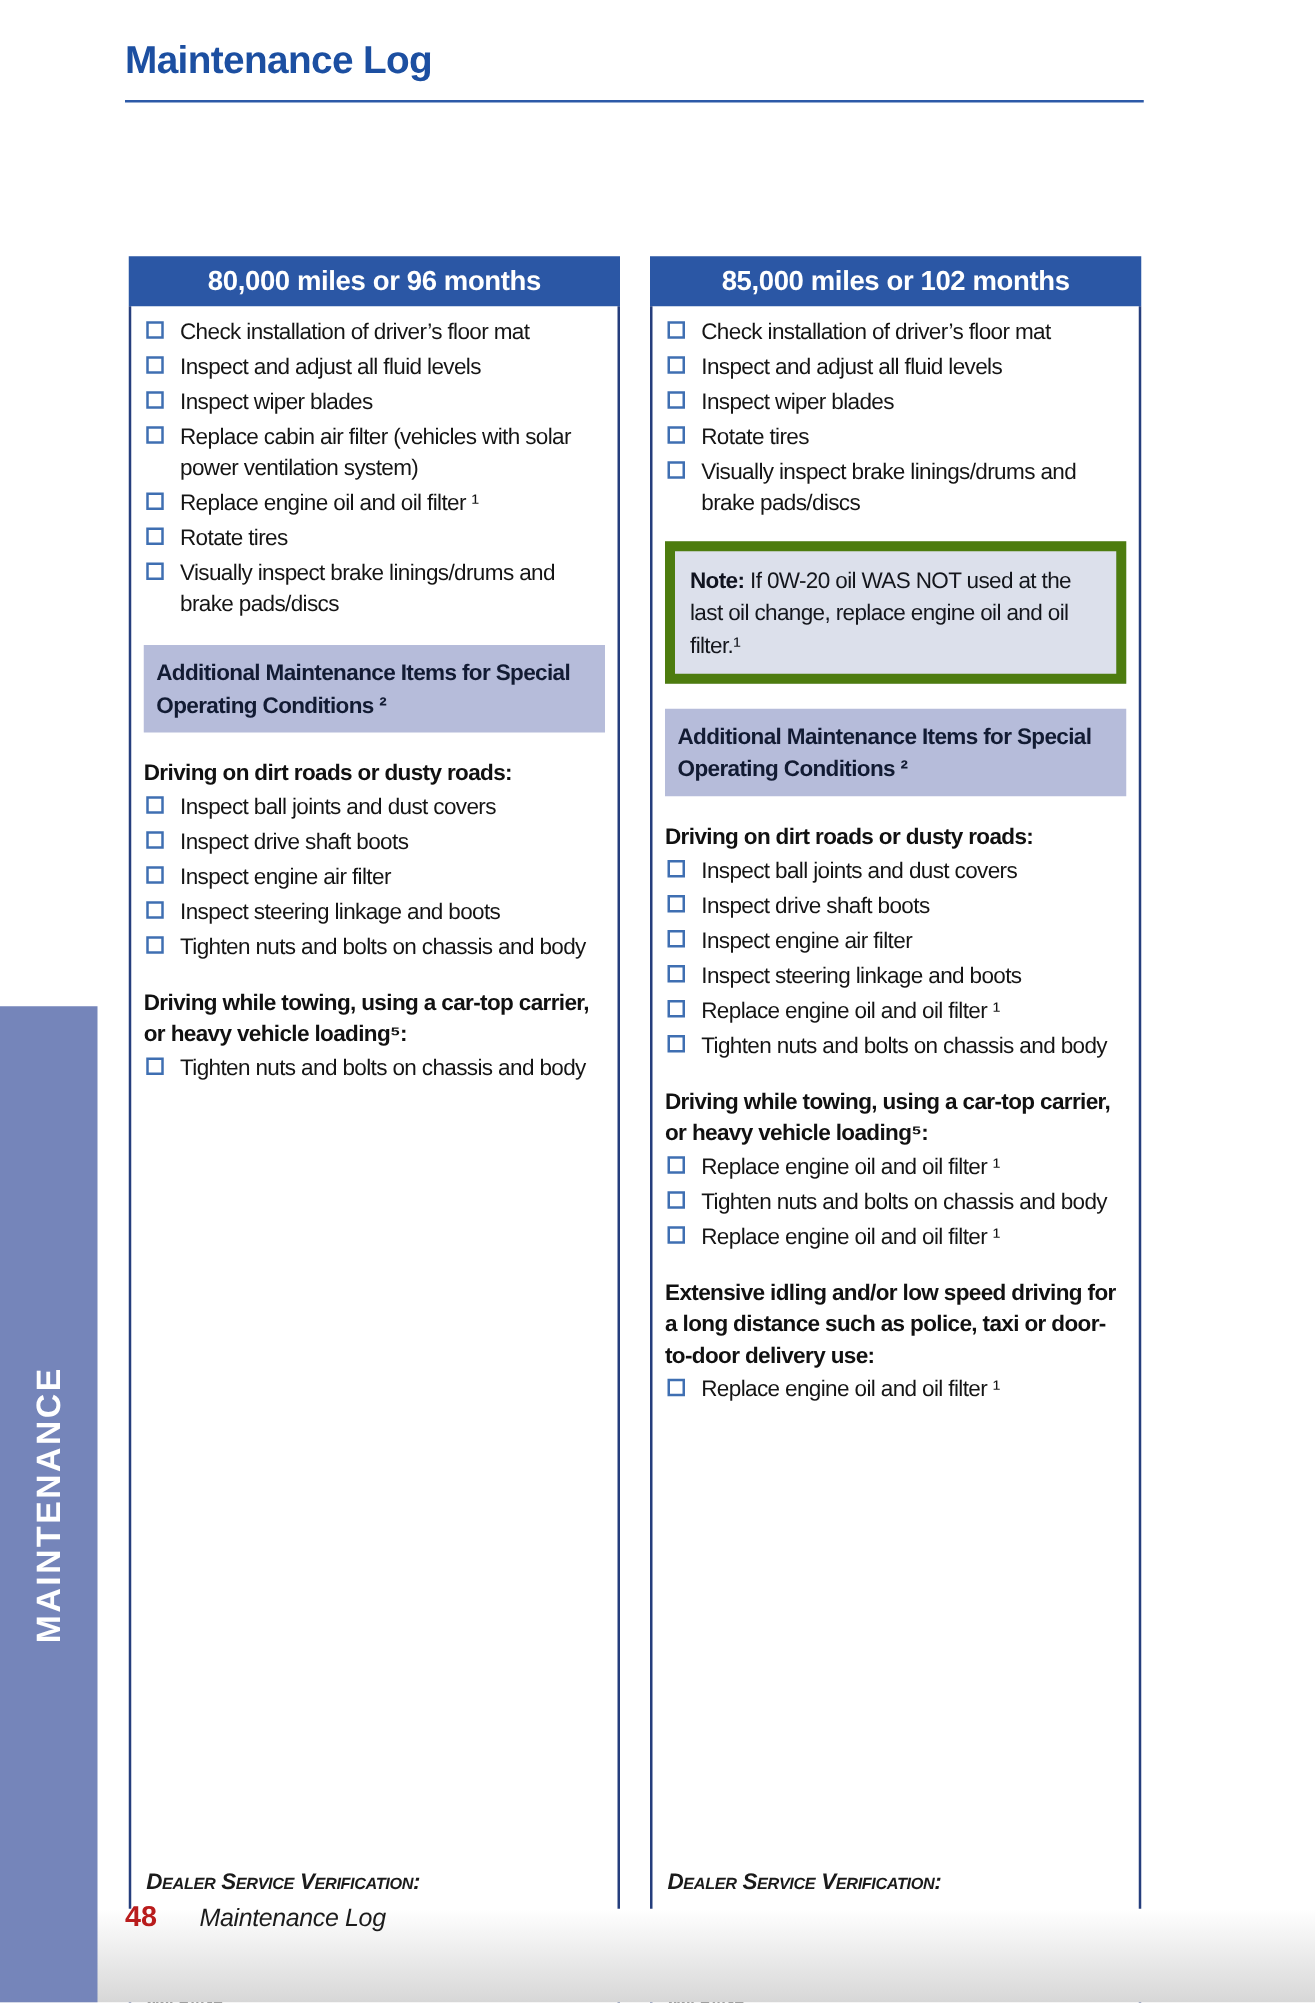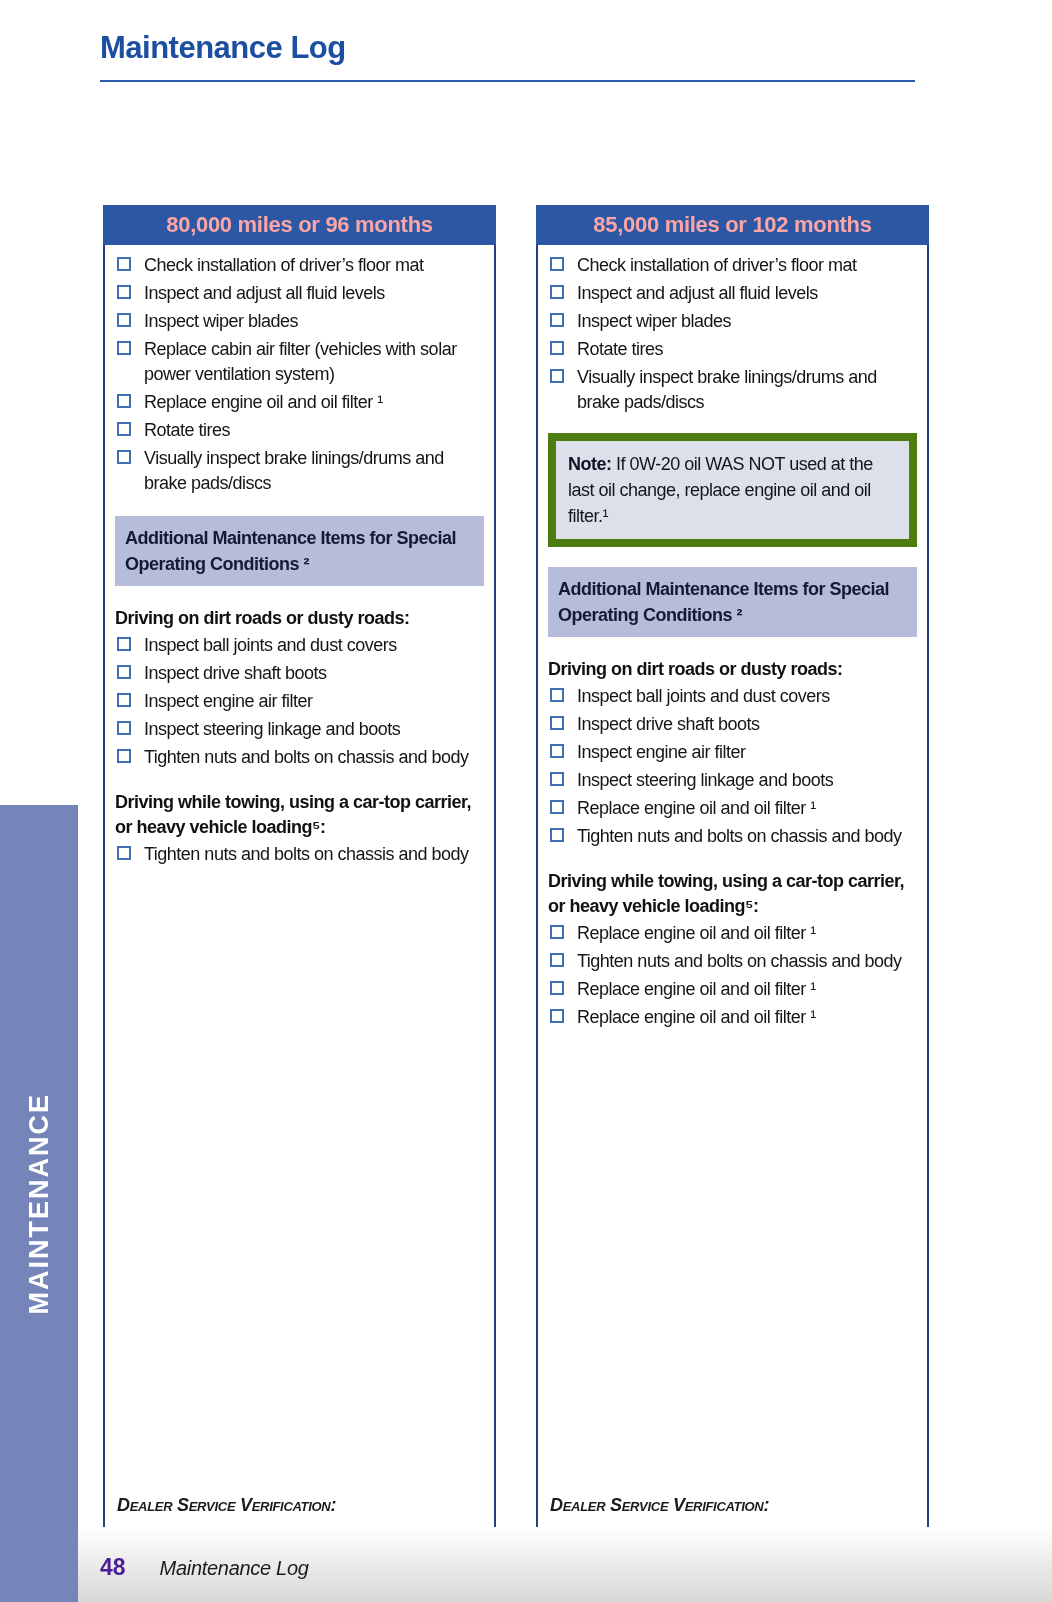--- a/index.html
+++ b/index.html
@@ -12,23 +12,23 @@
     position:absolute;left:100px;top:30px;
     font-size:31px;font-weight:bold;color:#1c4fa1;letter-spacing:-0.5px;
   }
   .title-rule{
     position:absolute;left:100px;top:80px;width:815px;height:2px;background:#2d5aa8;
   }
   .col{
     position:absolute;top:205px;width:393px;height:1272px;box-sizing:border-box;
   }
   .col.left{left:103px;}
-  .col.right{left:536px;}
+  .col.right{left:520px;}
   .col-header{
-    height:40px;background:#2b57a5;color:#fca5a5;
+    height:40px;background:#2b57a5;color:#ffffff;
     display:flex;align-items:center;justify-content:center;
     font-size:22px;font-weight:bold;letter-spacing:-0.3px;
   }
   .col-body{
     position:relative;height:1384px;box-sizing:border-box;
     border:2px solid #253e7d;border-top:none;
     padding:8px 8px 0 10px;
   }
   .checklist{margin:0;}
   .item{display:flex;align-items:flex-start;margin:0 0 3px 0;}
@@ -60,21 +60,21 @@
     position:absolute;left:0;top:805px;width:78px;height:797px;background:#7585ba;
     display:flex;align-items:center;justify-content:center;z-index:3;
   }
   .sidebar-text{
     writing-mode:vertical-rl;transform:rotate(180deg);
     color:#ffffff;font-weight:bold;font-size:27px;letter-spacing:2px;
   }
   .footer{
     position:absolute;left:100px;top:1520px;display:flex;align-items:baseline;z-index:2;
   }
-  .pg-num{font-size:23px;font-weight:bold;color:#4c1d95;margin-top:34px;}
+  .pg-num{font-size:23px;font-weight:bold;color:#b91c1c;}
   .pg-label{font-size:20px;font-style:italic;margin-left:34px;color:#1b1b1b;letter-spacing:-0.3px;}
   .bottom-fade{
     position:absolute;left:0;right:0;bottom:0;height:75px;z-index:1;
     background:linear-gradient(#ffffff,#d7d7d7);
   }
 </style>
 </head>
 <body>
 
 <div class="page-title">Maintenance Log</div>
@@ -221,20 +221,21 @@
             <span class="cb"></span>
             <span class="itx">Tighten nuts and bolts on chassis and body</span>
           </div>
         </div>
         <div class="checklist">
           <div class="item">
             <span class="cb"></span>
             <span class="itx">Replace engine oil and oil filter ¹</span>
           </div>
         </div>
+        <div class="heading">Extensive idling and/or low speed driving for a long distance such as police, taxi or door-to-door delivery use:</div>
         <div class="checklist">
           <div class="item">
             <span class="cb"></span>
             <span class="itx">Replace engine oil and oil filter ¹</span>
           </div>
         </div>
       </div>
     <div class="verify">
       <div class="v-line">Dealer Service Verification:</div>
       <div class="v-gap"></div>

